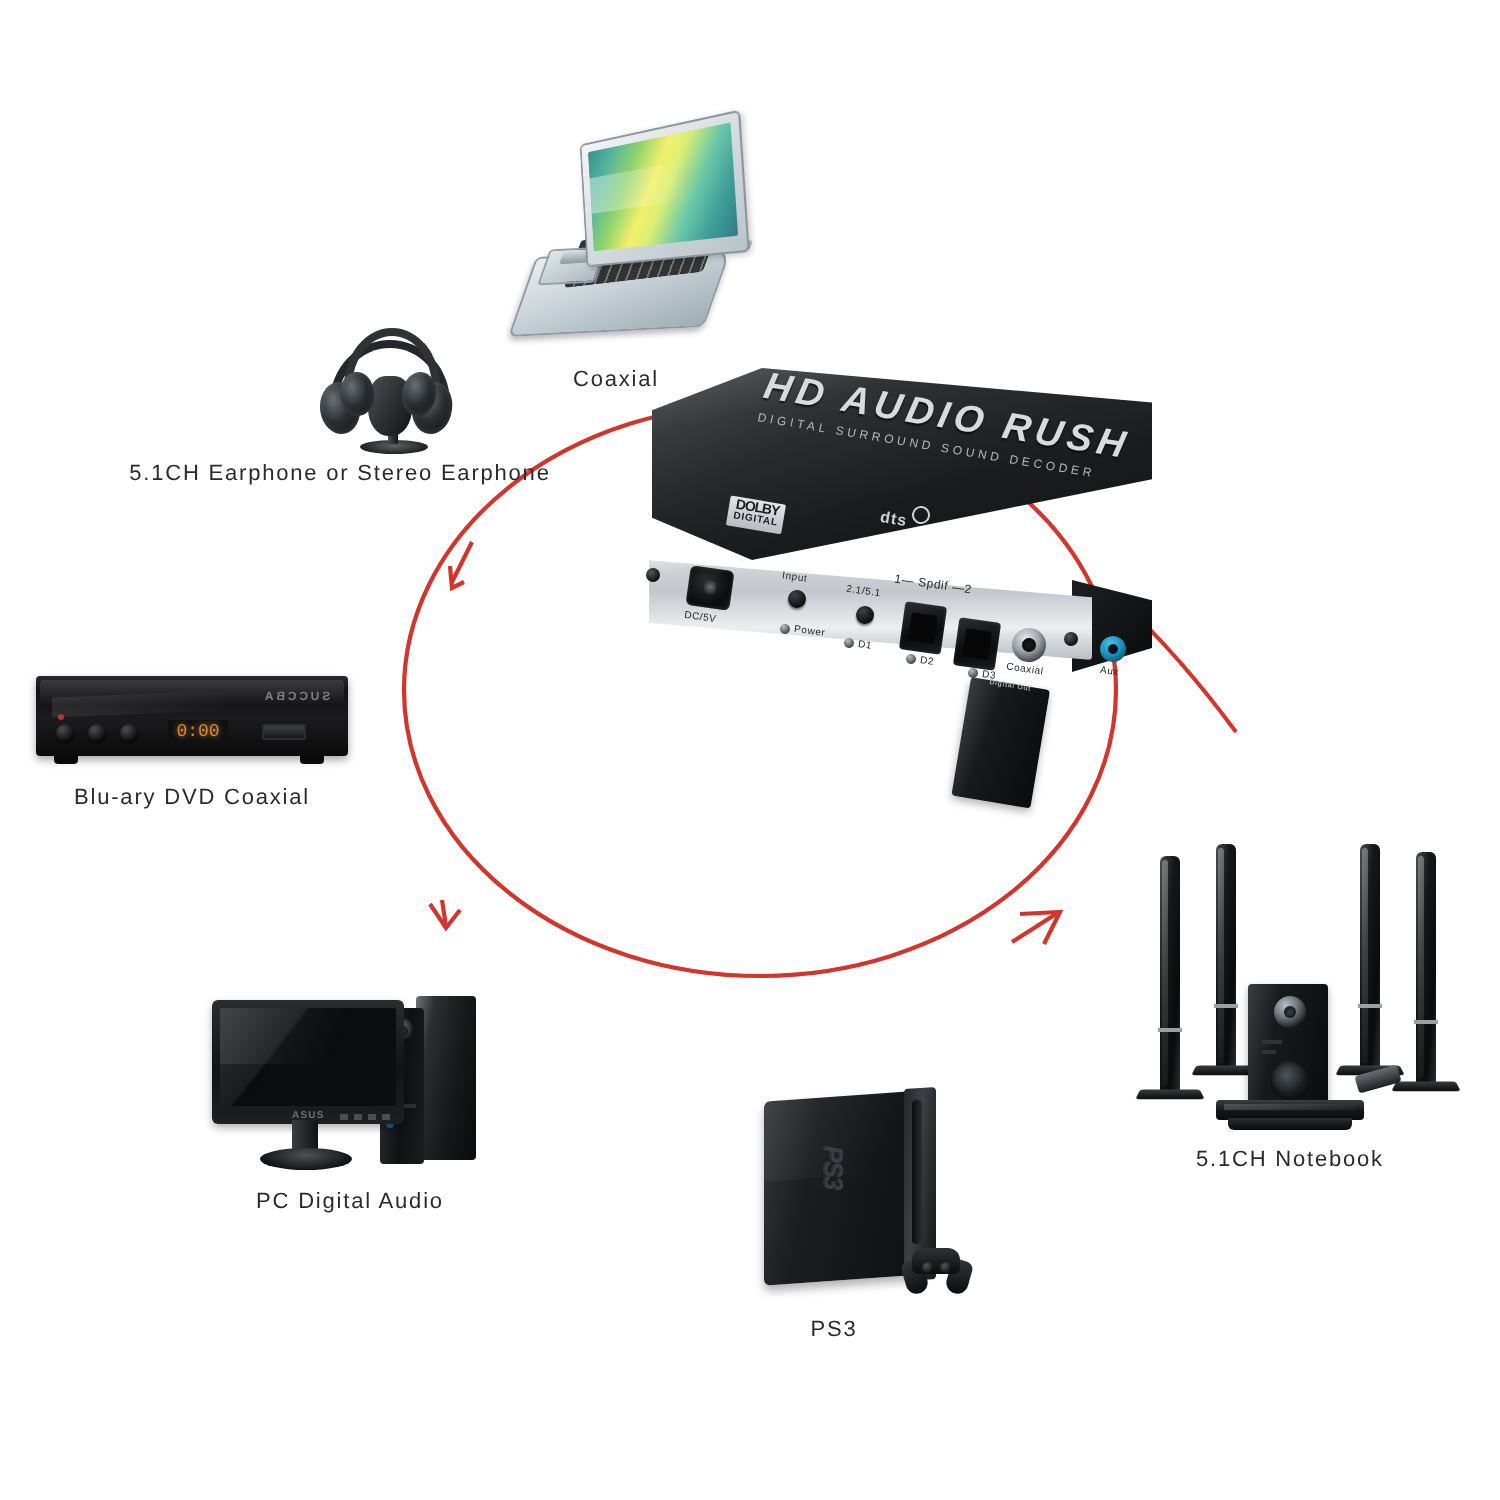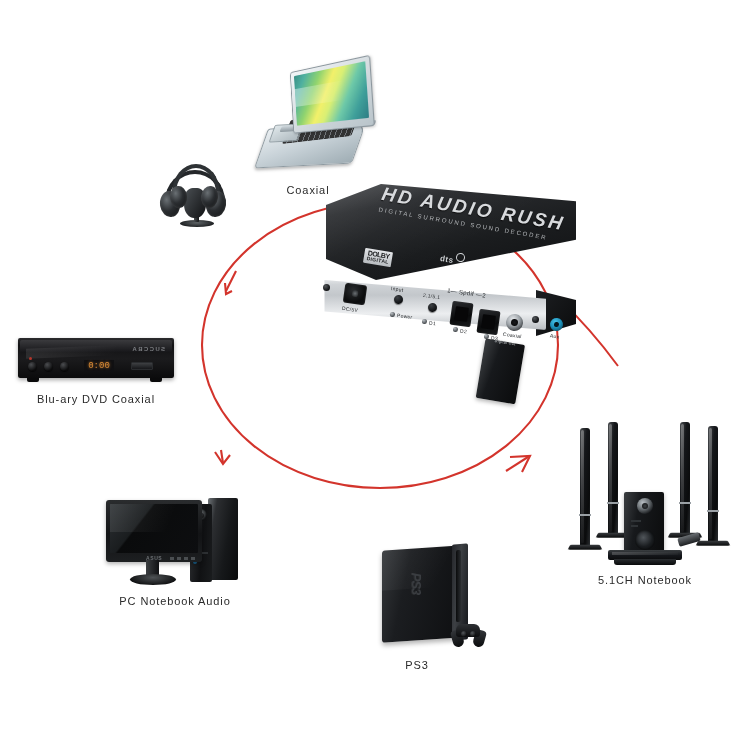--- a/index.html
+++ b/index.html
@@ -544,20 +544,21 @@
     <div class="hp-stand-base"></div>
     <div class="hp-stand-post"></div>
     <div class="hp-inner"></div>
     <div class="hp-band b1"></div>
     <div class="hp-band b2"></div>
     <div class="hp-cup left"></div>
     <div class="hp-cup right"></div>
     <div class="hp-cup left2"></div>
     <div class="hp-cup right2"></div>
   </div>
+  <div class="caption" style="left:62px;top:231px;width:216px;">5.1CH Earphone or Stereo Earphone</div>
 
   <div id="dvd">
     <div class="dvd-body">
       <div class="dvd-top-bevel"></div>
       <div class="dvd-diag"></div>
       <div class="dvd-brand">SUCCBA</div>
       <div class="dvd-led-red"></div>
       <div class="dvd-knob k1"></div>
       <div class="dvd-knob k2"></div>
       <div class="dvd-knob k3"></div>
@@ -578,21 +579,21 @@
     <div class="pc-tower-slot"></div>
     <div class="pc-tower-led"></div>
     <div class="mon-bezel">
       <div class="mon-screen"></div>
       <div class="mon-logo">ASUS</div>
       <div class="mon-btns"></div>
     </div>
     <div class="mon-neck"></div>
     <div class="mon-foot"></div>
   </div>
-  <div class="caption" style="left:110px;top:595px;width:130px;">PC Notebook Audio</div>
+  <div class="caption" style="left:110px;top:595px;width:130px;">PC Digital Audio</div>
 
   <div id="ps3">
     <div class="ps3-body"></div>
     <div class="ps3-spine"></div>
     <div class="ps3-slot"></div>
     <div class="ps3-logo">PS3</div>
     <div class="ps3-pad">
       <div class="ps3-grip l"></div>
       <div class="ps3-grip r"></div>
       <div class="ps3-pad-body"></div>

